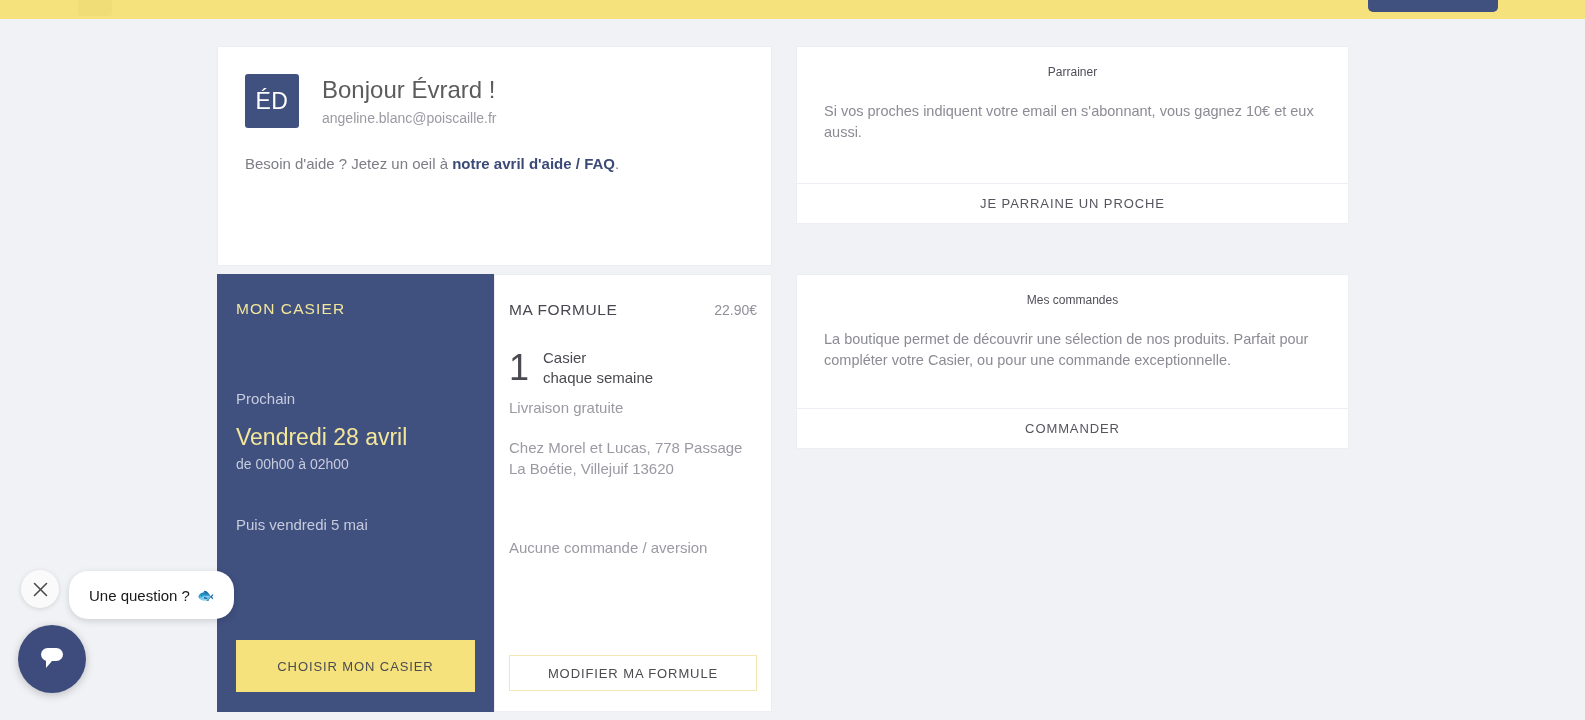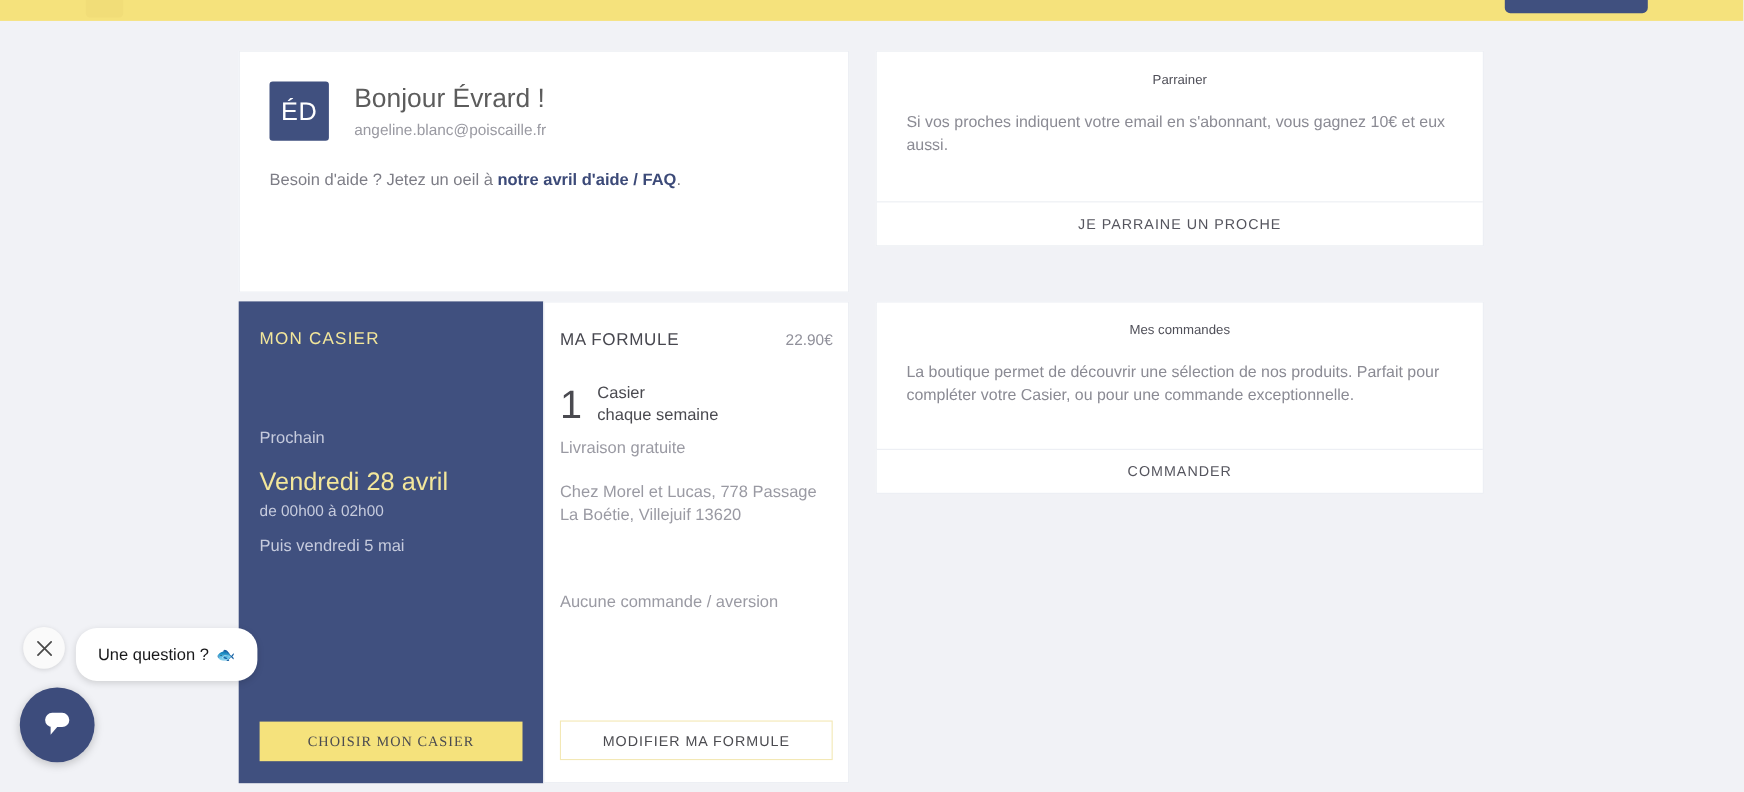--- a/index.html
+++ b/index.html
@@ -181,34 +181,34 @@
     font-weight: 400;
   }
   .casier-hours {
     color: #c6cbdd;
     font-size: 14px;
     margin-top: 5px;
   }
   .casier-then {
     color: #c6cbdd;
     font-size: 15px;
-    margin-top: 16px;
+    margin-top: 44px;
   }
   .casier-spacer { flex: 1; }
   .btn-yellow {
     background: #f5e27c;
     color: #4b4b50;
     font-size: 13px;
     letter-spacing: .9px;
-    height: 36px;
+    height: 52px;
     display: flex; align-items: center; justify-content: center;
     border: none;
     cursor: pointer;
     width: 100%;
-    font-family: Liberation Serif, serif;
+    font-family: Liberation Sans, sans-serif;
   }
 
   .formule-card {
     left: 494px; top: 255px;
     width: 278px; height: 438px;
     background: #ffffff;
     border: 1px solid #eceef3;
     position: absolute;
     display: flex; flex-direction: column;
     padding: 26px 14px 20px 14px;

